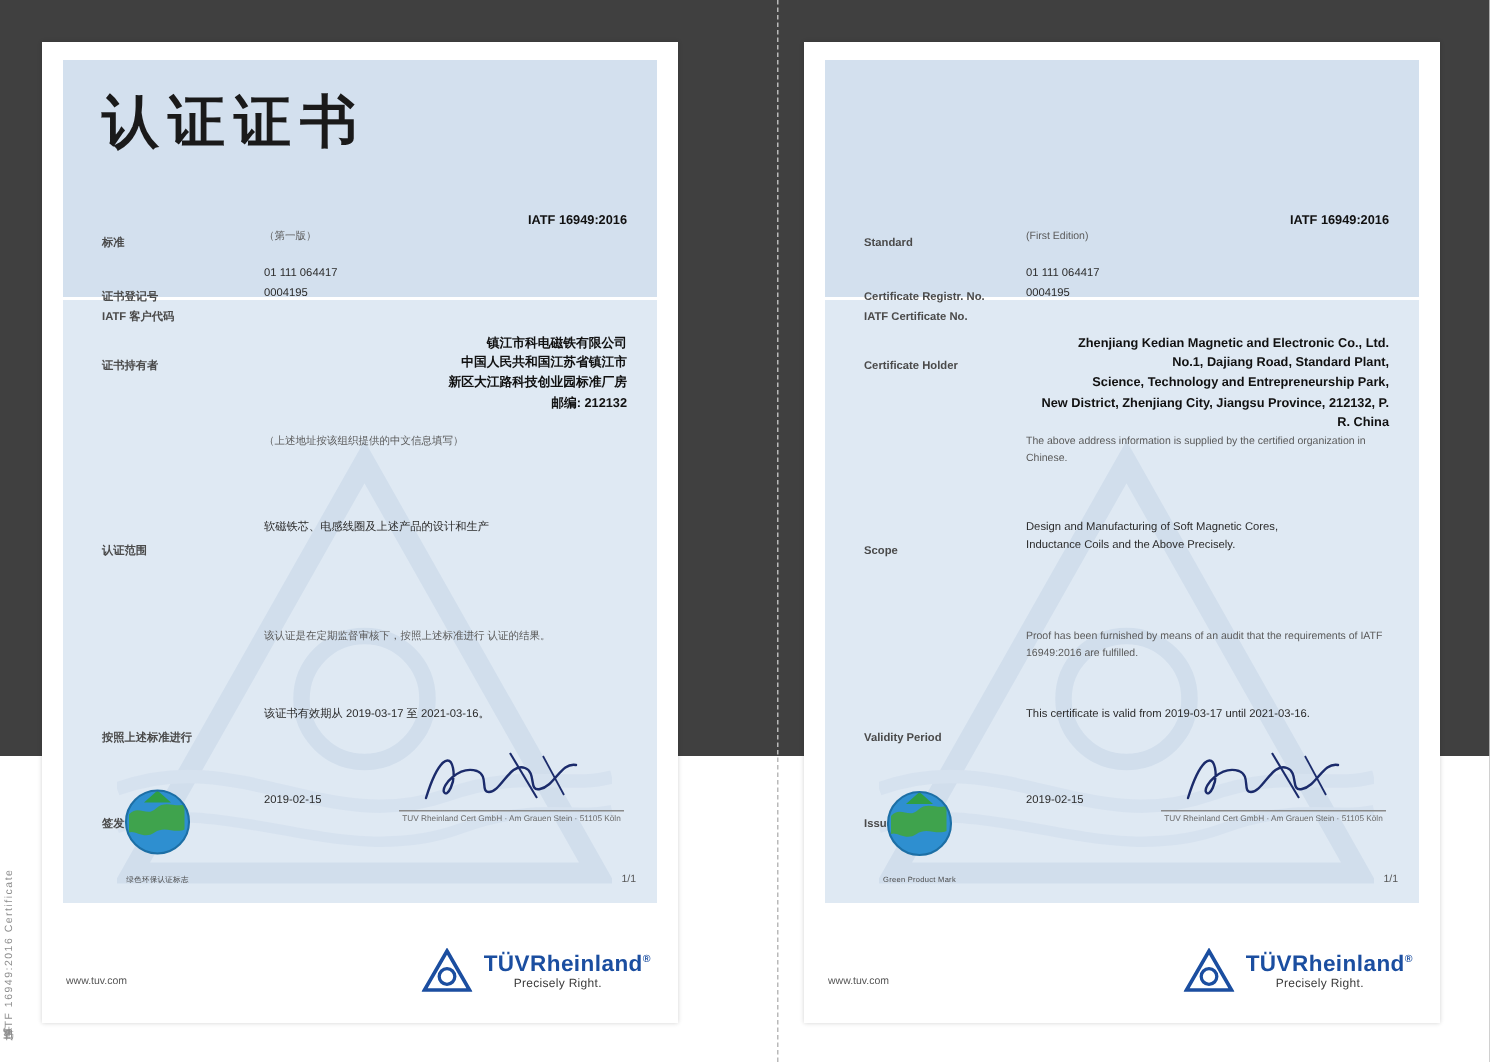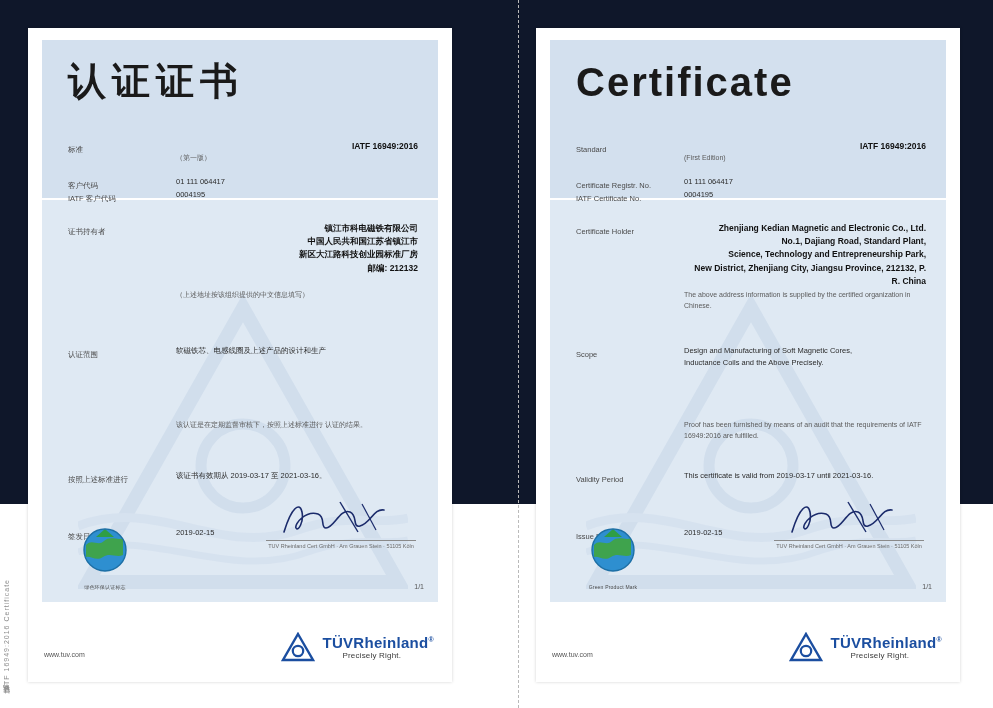--- a/index.html
+++ b/index.html
@@ -10,21 +10,21 @@
   body {
     width: 993px;
     height: 708px;
     font-family: "Liberation Sans", sans-serif;
     overflow: hidden;
   }
   .page {
     position: relative;
     width: 993px;
     height: 504px;
-    background: #0f172a;
+    background: #404040;
   }
 
   
   .spine {
     position: absolute;
     left: 2px;
     top: 455px;
     width: 14px;
     height: 245px;
     writing-mode: vertical-rl;
@@ -117,25 +117,26 @@
   }
 
   .row {
     position: absolute;
     left: 26px;
     right: 20px;
   }
   .lbl {
     position: absolute;
     left: 0;
-    top: 4px;
+    top: 16px;
     width: 98px;
     font-size: 7.5px;
     color: #4a4a4a;
     line-height: 1.55;
+    font-weight: bold;
   }
   .val {
     position: absolute;
     left: 108px;
     right: 0;
     top: 0;
     font-size: 7.5px;
     color: #2b2b2b;
     line-height: 1.55;
   }
@@ -260,21 +261,21 @@
 
         <div class="row" style="top:100px;">
           <div class="lbl">标准</div>
           <div class="val strong">IATF 16949:2016</div>
         </div>
         <div class="row" style="top:113px;">
           <div class="val small" style="left:108px;">（第一版）</div>
         </div>
 
         <div class="row" style="top:136px;">
-          <div class="lbl">客户代码</div>
+          <div class="lbl">证书登记号</div>
           <div class="val">01 111 064417</div>
         </div>
         <div class="row" style="top:149px;">
           <div class="lbl">IATF 客户代码</div>
           <div class="val">0004195</div>
         </div>
 
         <div class="row" style="top:182px;">
           <div class="lbl">证书持有者</div>
           <div class="val strong" style="white-space:pre-line;">镇江市科电磁铁有限公司
@@ -354,21 +355,20 @@
         <div class="band-top"></div>
         <div class="band-sep"></div>
 
         <svg class="watermark" viewBox="0 0 330 310">
           <polygon points="165,18 320,292 10,292" fill="none" stroke="#c4d4e6" stroke-width="14"></polygon>
           <circle cx="165" cy="176" r="42" fill="none" stroke="#c4d4e6" stroke-width="11"></circle>
           <path d="M0,236 C80,206 140,268 220,240 C270,222 300,236 330,228" fill="none" stroke="#cfdcec" stroke-width="9"></path>
           <path d="M0,262 C70,236 150,292 230,262 C280,244 305,256 330,250" fill="none" stroke="#cfdcec" stroke-width="7"></path>
         </svg>
 
-        <div class="title">Certificate</div>
 
         <div class="row" style="top:100px;">
           <div class="lbl">Standard</div>
           <div class="val strong">IATF 16949:2016</div>
         </div>
         <div class="row" style="top:113px;">
           <div class="val small" style="left:108px;">(First Edition)</div>
         </div>
 
         <div class="row" style="top:136px;">

